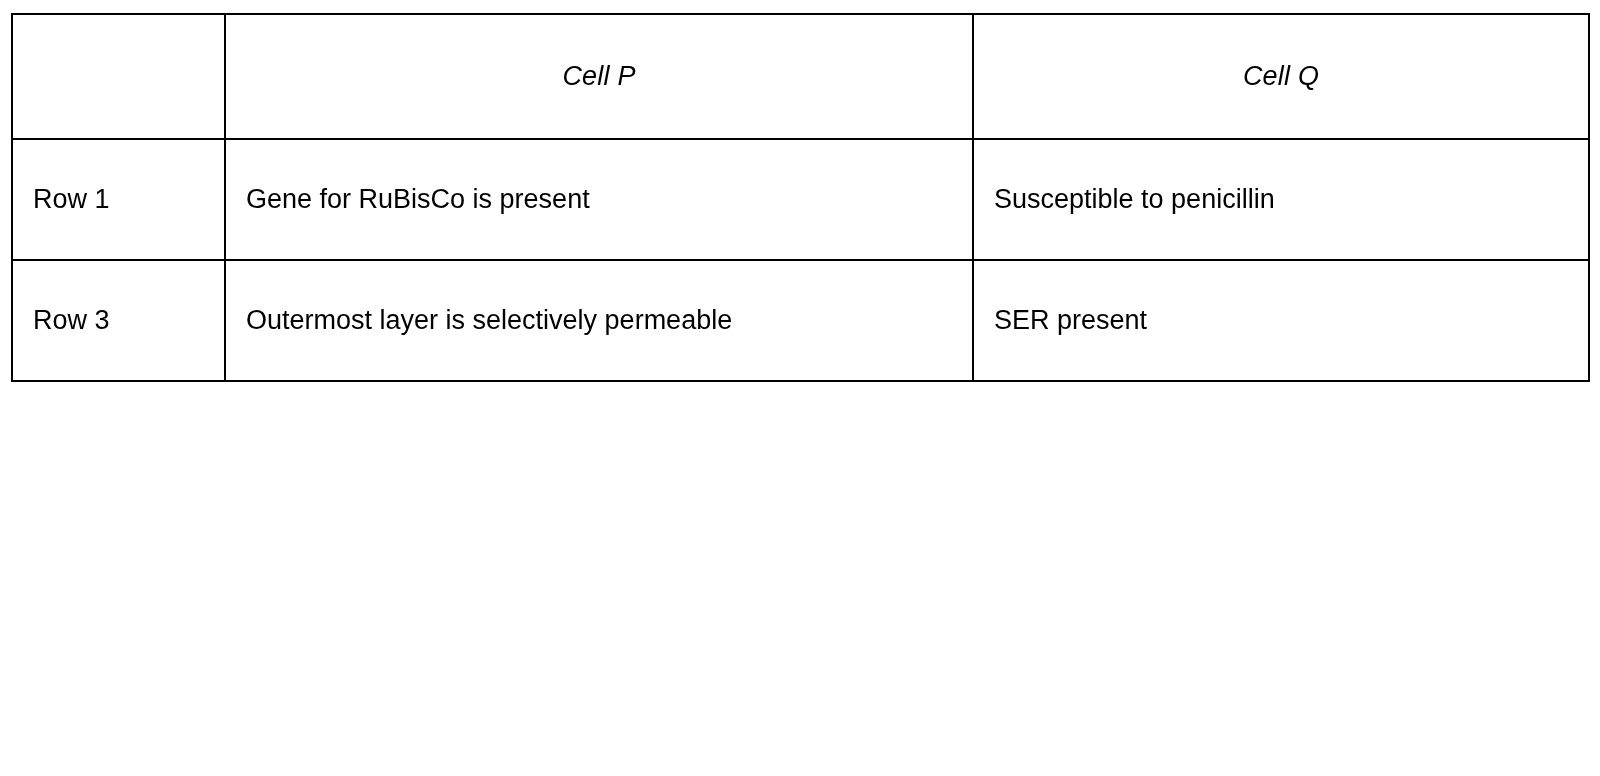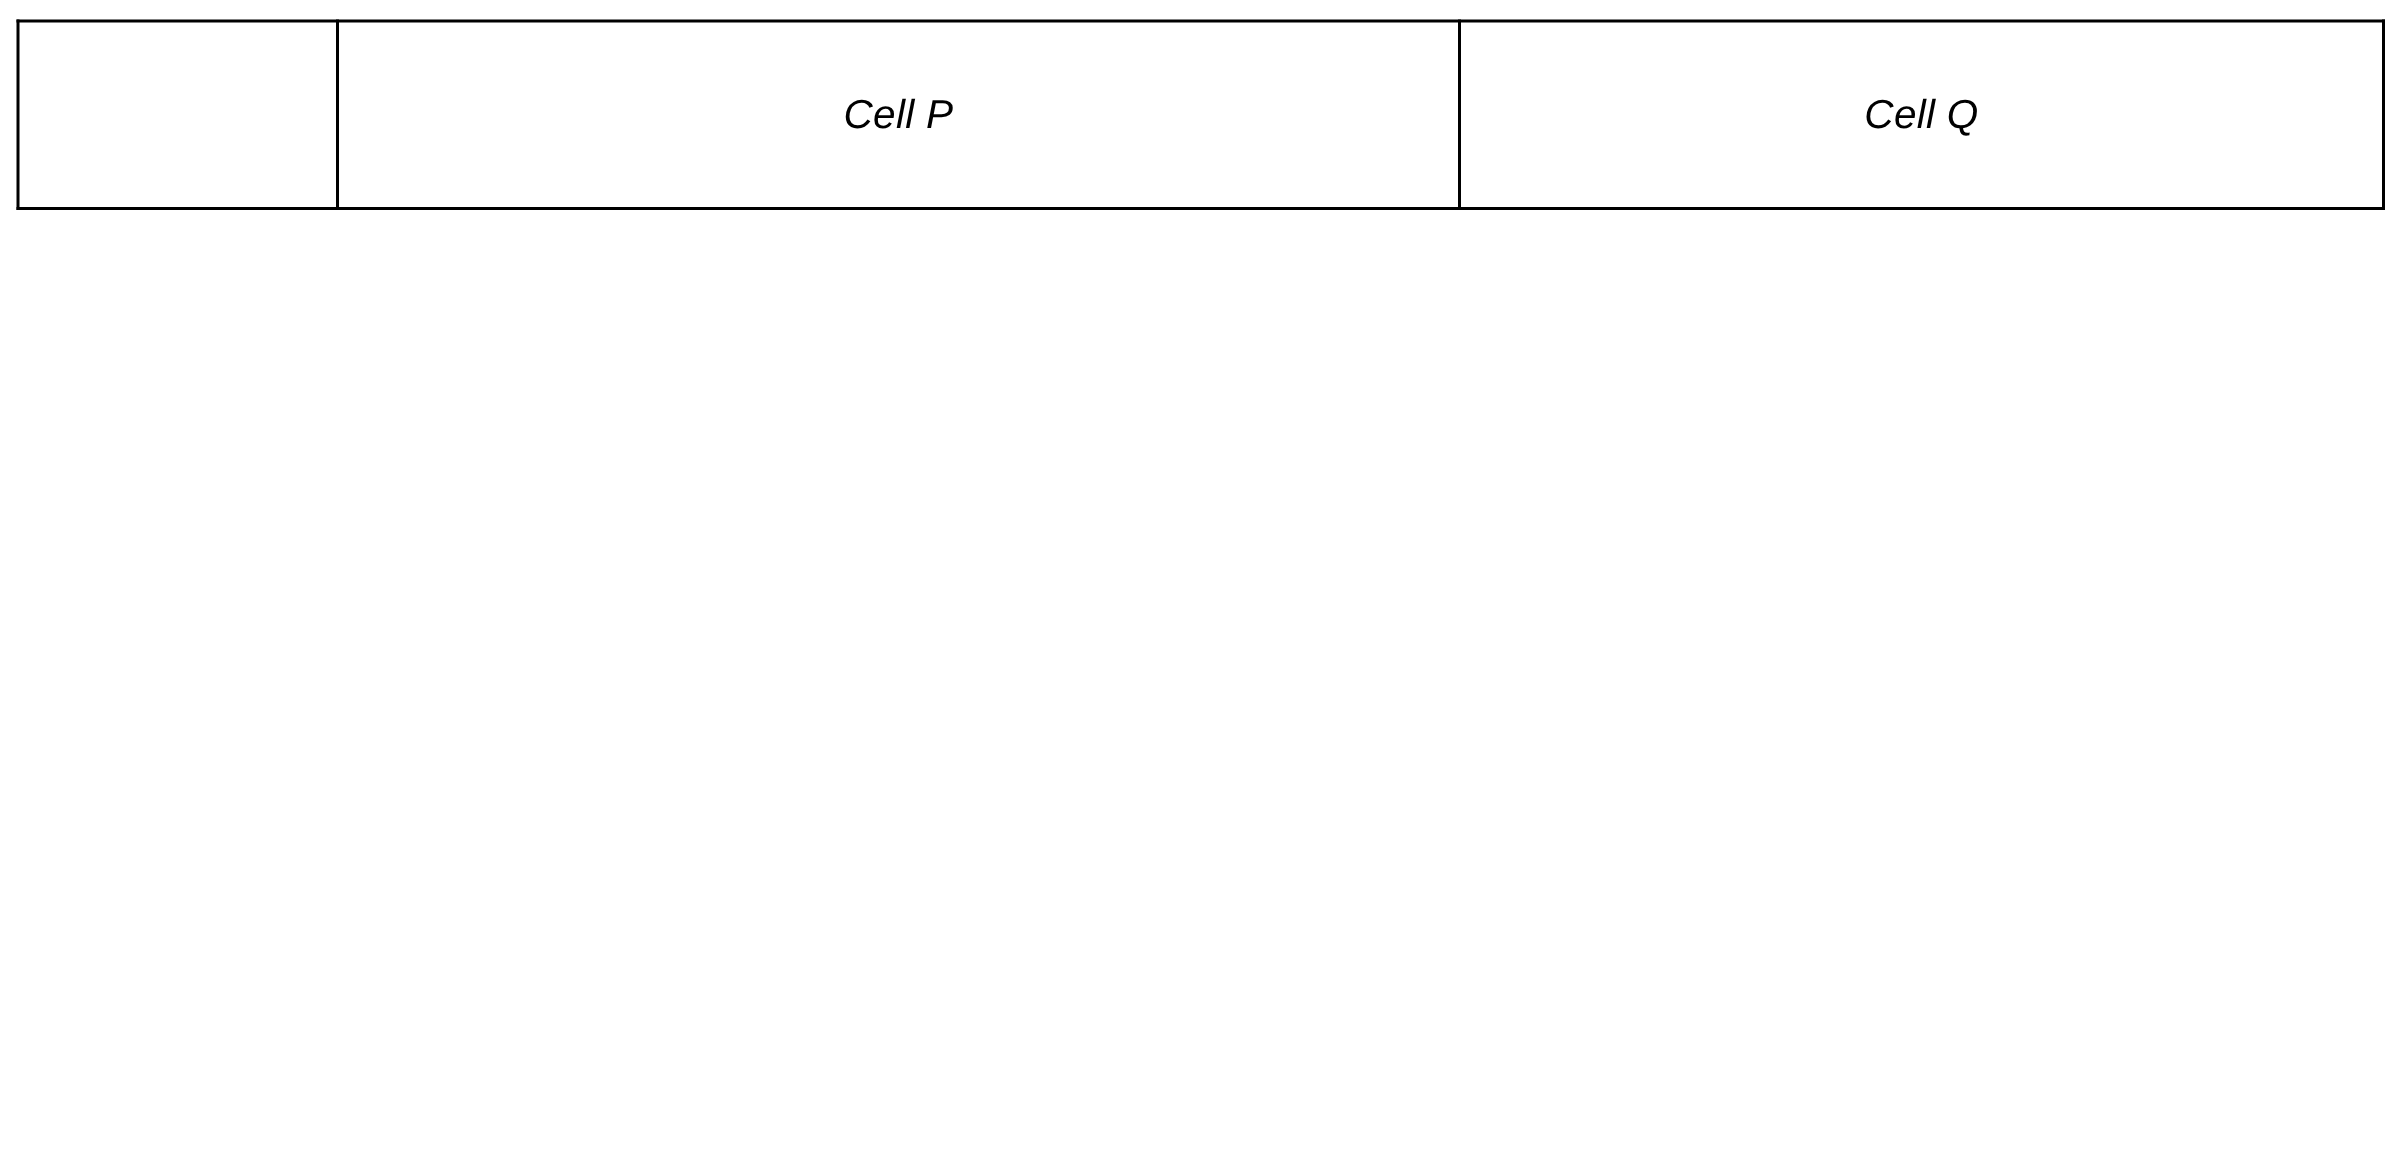--- a/index.html
+++ b/index.html
@@ -84,16 +84,26 @@
 
     <thead>
       <tr>
         <th class="corner-cell"></th>
         <th>Cell P</th>
         <th>Cell Q</th>
       </tr>
     </thead>
 
     <tbody>
+      <tr>
+        <td class="row-label-cell">Row 1</td>
+        <td>Gene for RuBisCo is present</td>
+        <td>Susceptible to penicillin</td>
+      </tr>
+      <tr>
+        <td class="row-label-cell">Row 3</td>
+        <td>Outermost layer is selectively permeable</td>
+        <td>SER present</td>
+      </tr>
     </tbody>
   </table>
 
 </div>
 
 </body></html>

